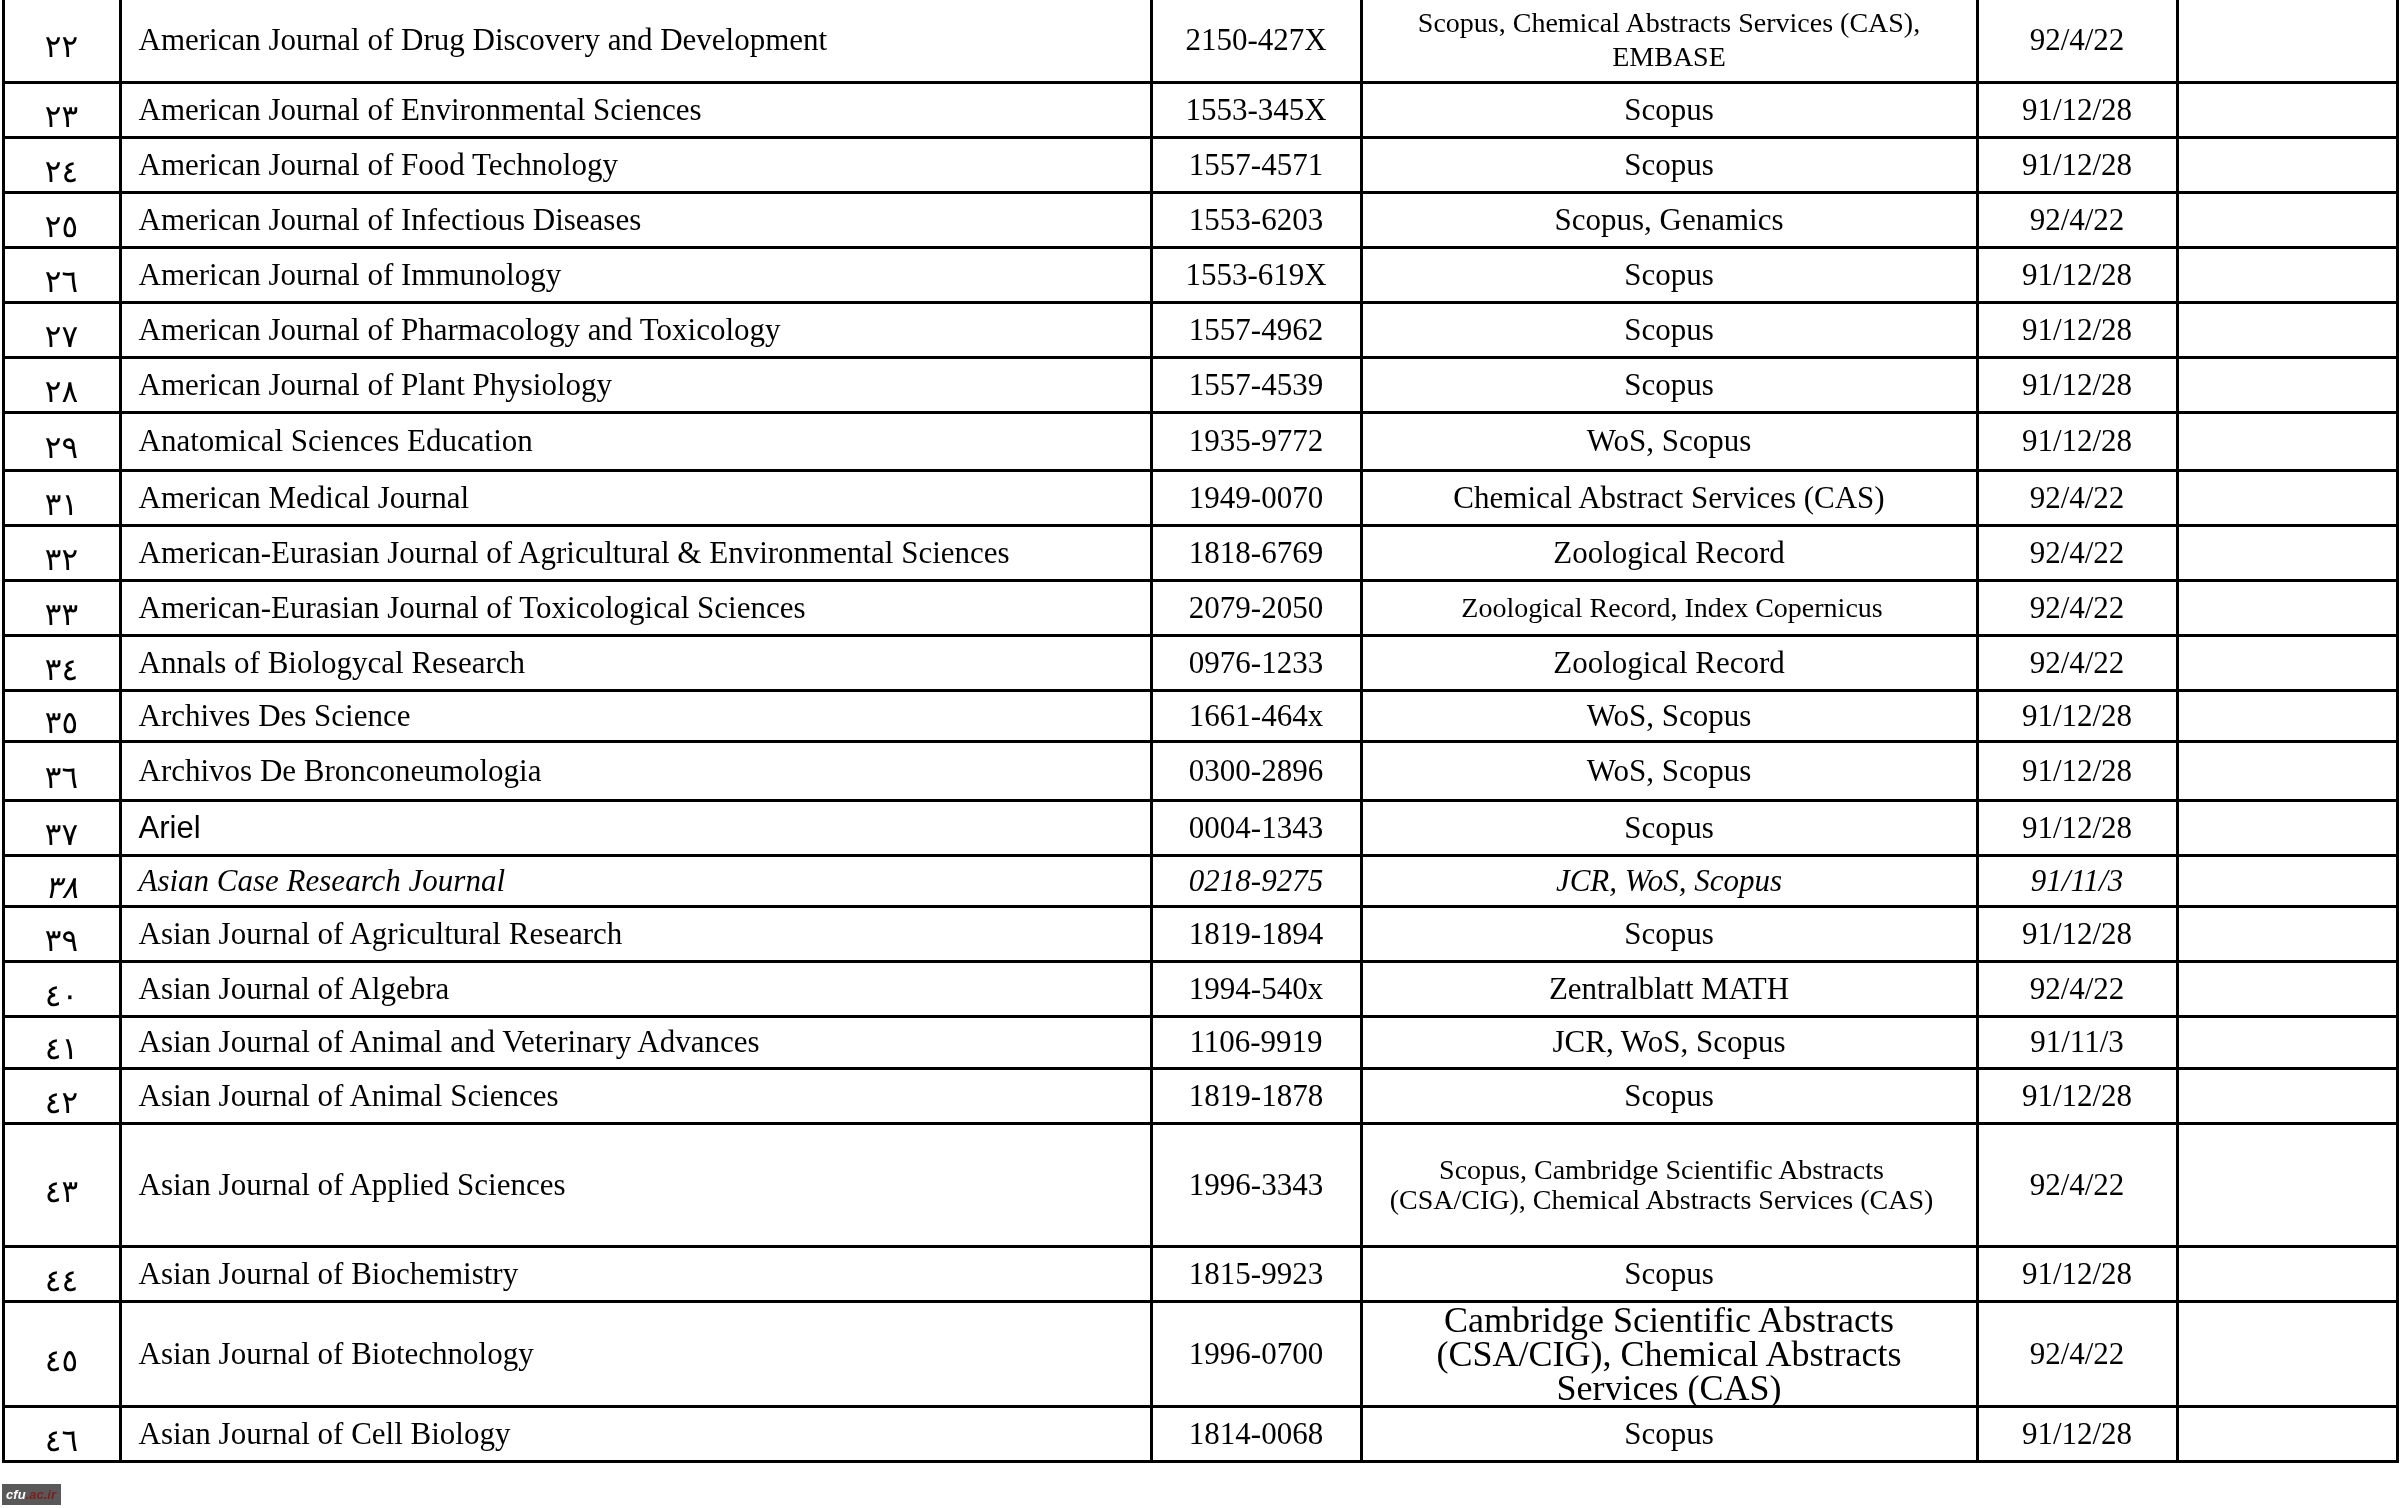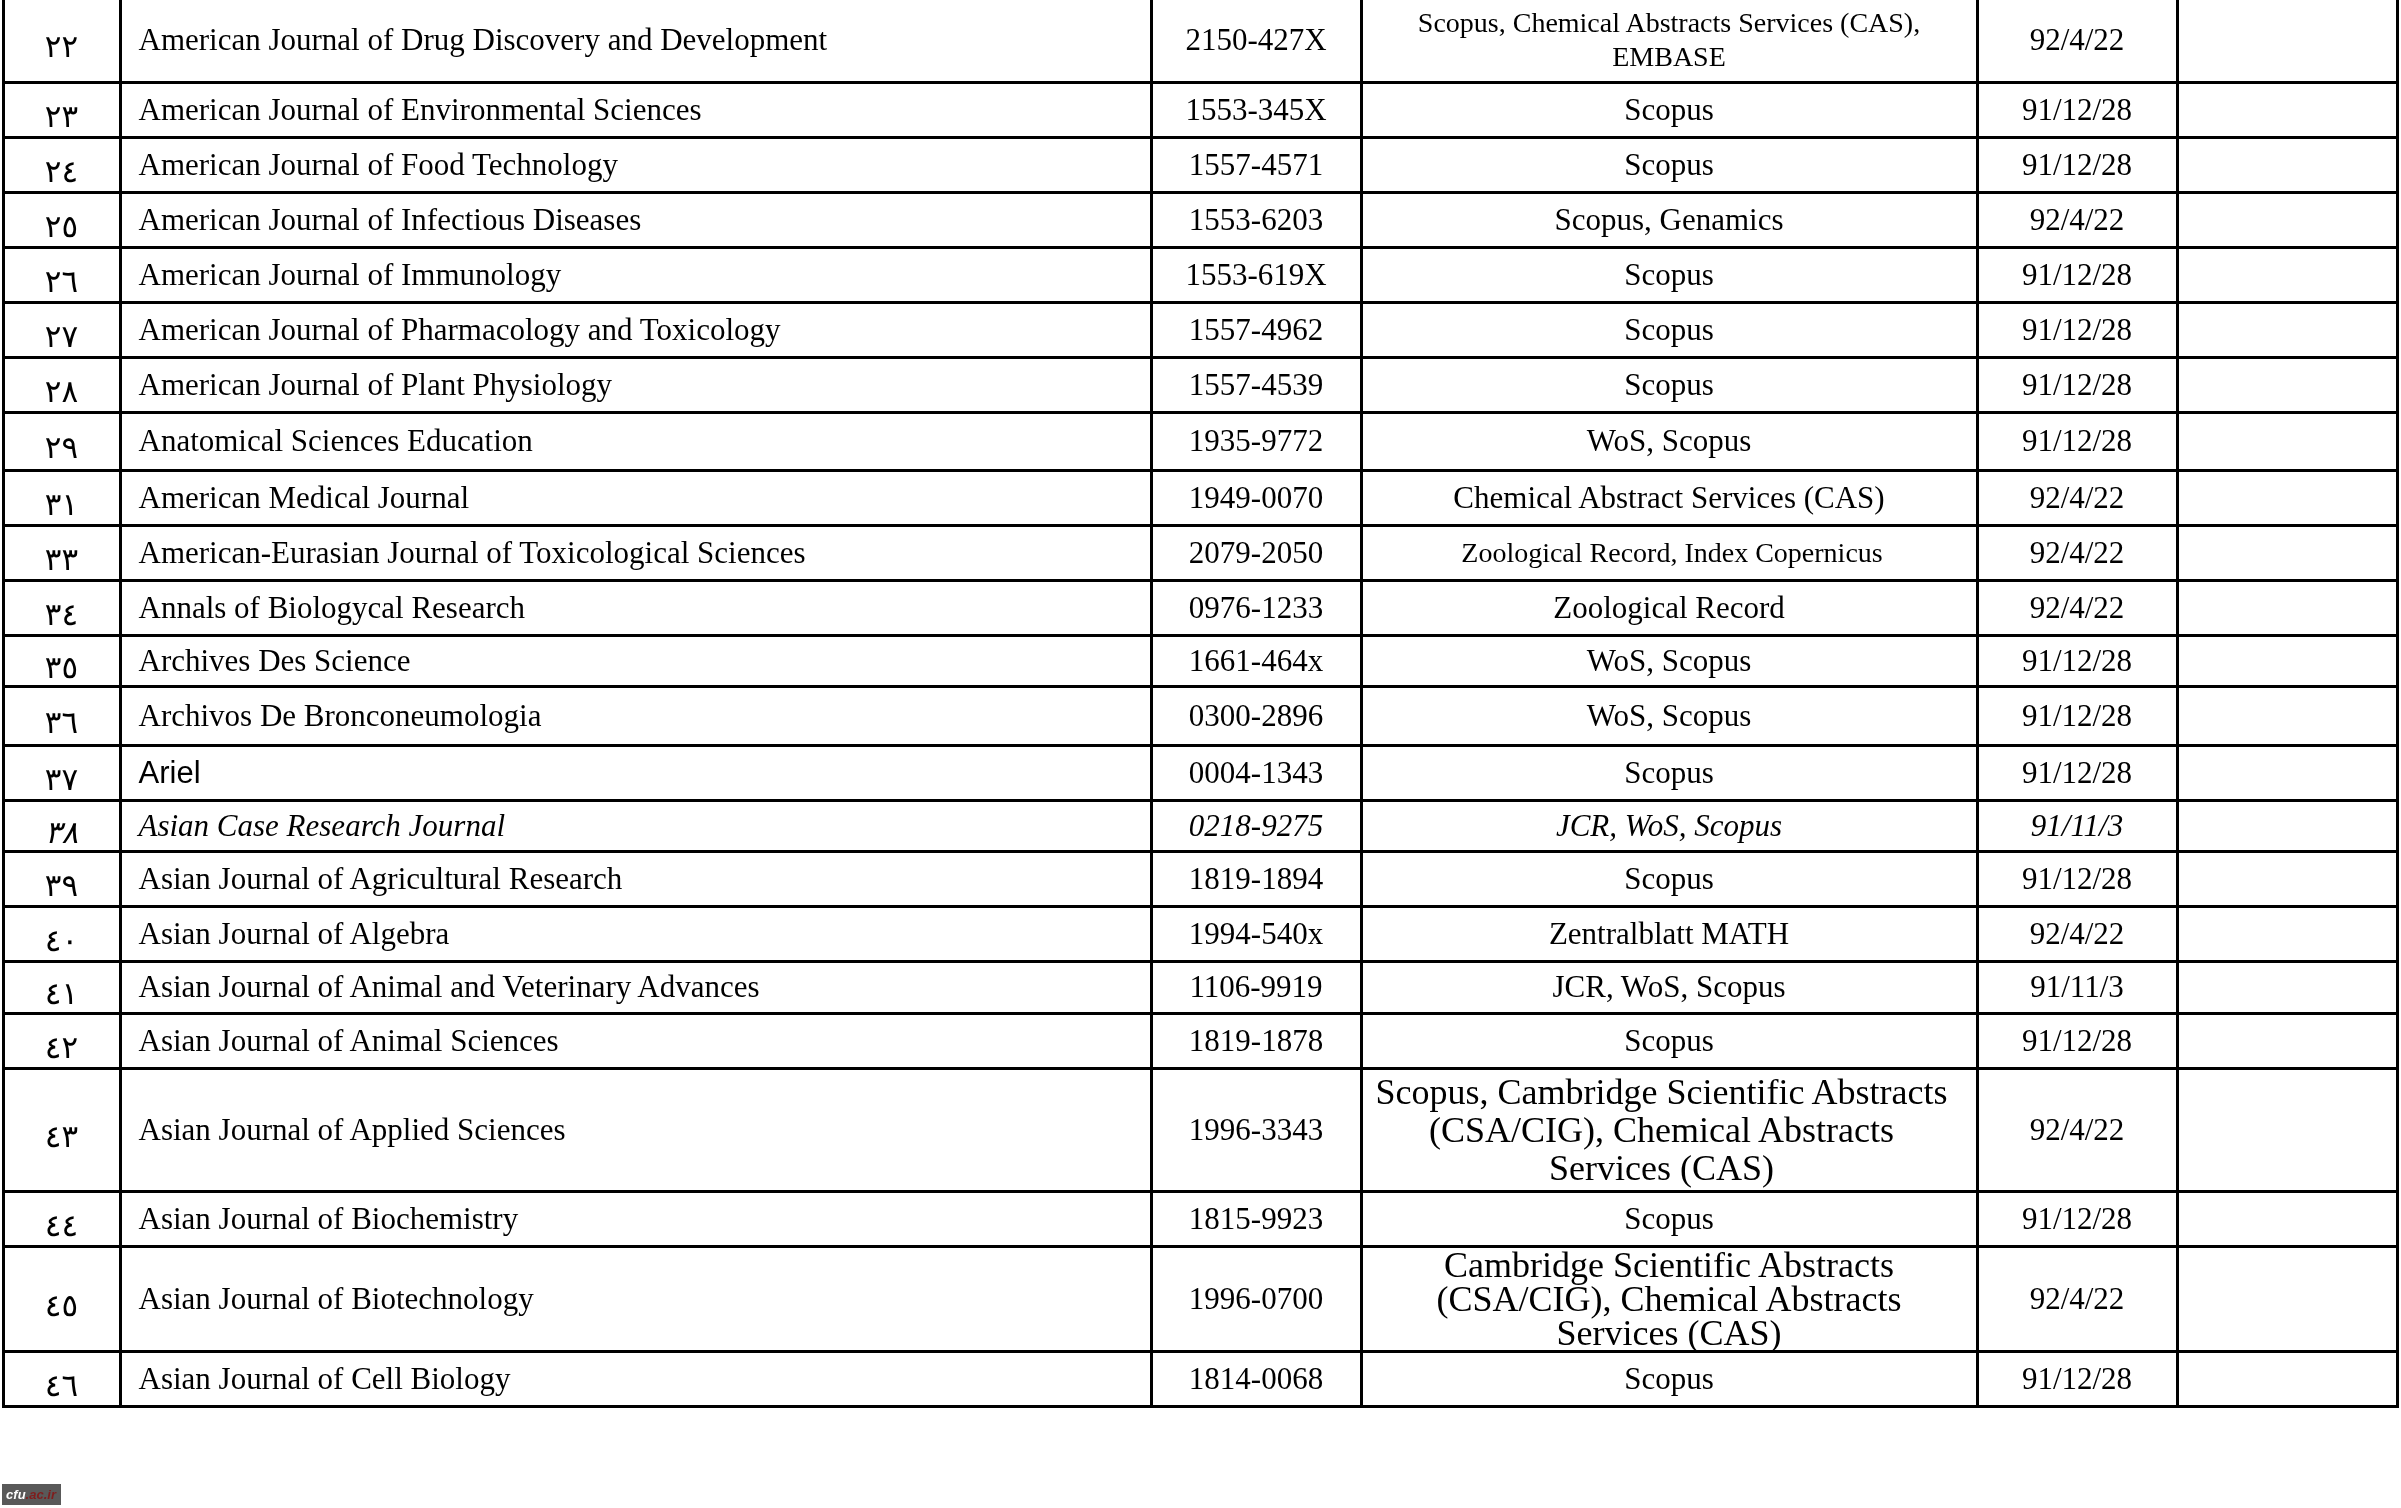--- a/index.html
+++ b/index.html
@@ -88,20 +88,28 @@
   </tr>
       <tr style="height: 55px;">
     <td class="c-num">۳۱</td>
     <td class="c-title">American Medical Journal</td>
     <td class="c-issn">1949-0070</td>
     <td class="c-idx">Chemical Abstract Services (CAS)</td>
     <td class="c-date">92/4/22</td>
     <td class="c-note"></td>
   </tr>
       <tr style="height: 55px;">
+    <td class="c-num">۳۲</td>
+    <td class="c-title">American-Eurasian Journal of Agricultural &amp; Environmental Sciences</td>
+    <td class="c-issn">1818-6769</td>
+    <td class="c-idx">Zoological Record</td>
+    <td class="c-date">92/4/22</td>
+    <td class="c-note"></td>
+  </tr>
+      <tr style="height: 55px;">
     <td class="c-num">۳۳</td>
     <td class="c-title">American-Eurasian Journal of Toxicological Sciences</td>
     <td class="c-issn">2079-2050</td>
     <td class="c-idx small" style="padding-left: 29px; padding-right: 23px; font-size: 28px; line-height: 34px;">Zoological Record, Index Copernicus</td>
     <td class="c-date">92/4/22</td>
     <td class="c-note"></td>
   </tr>
       <tr style="height: 55px; margin-left: 16px;">
     <td class="c-num">۳٤</td>
     <td class="c-title">Annals of Biologycal Research</td>
@@ -171,21 +179,21 @@
     <td class="c-title">Asian Journal of Animal Sciences</td>
     <td class="c-issn">1819-1878</td>
     <td class="c-idx">Scopus</td>
     <td class="c-date">91/12/28</td>
     <td class="c-note"></td>
   </tr>
       <tr style="height: 123px;">
     <td class="c-num">٤۳</td>
     <td class="c-title">Asian Journal of Applied Sciences</td>
     <td class="c-issn">1996-3343</td>
-    <td class="c-idx" style="padding-left: 8px; padding-right: 23px; font-size: 36px; line-height: 38px;">Scopus, Cambridge Scientific Abstracts (CSA/CIG), Chemical Abstracts Services (CAS)</td>
+    <td class="c-idx" style="padding-left: 8px; padding-right: 23px; font-size: 28px; line-height: 30px;">Scopus, Cambridge Scientific Abstracts (CSA/CIG), Chemical Abstracts Services (CAS)</td>
     <td class="c-date">92/4/22</td>
     <td class="c-note"></td>
   </tr>
       <tr style="height: 55px;">
     <td class="c-num">٤٤</td>
     <td class="c-title">Asian Journal of Biochemistry</td>
     <td class="c-issn">1815-9923</td>
     <td class="c-idx">Scopus</td>
     <td class="c-date">91/12/28</td>
     <td class="c-note"></td>

